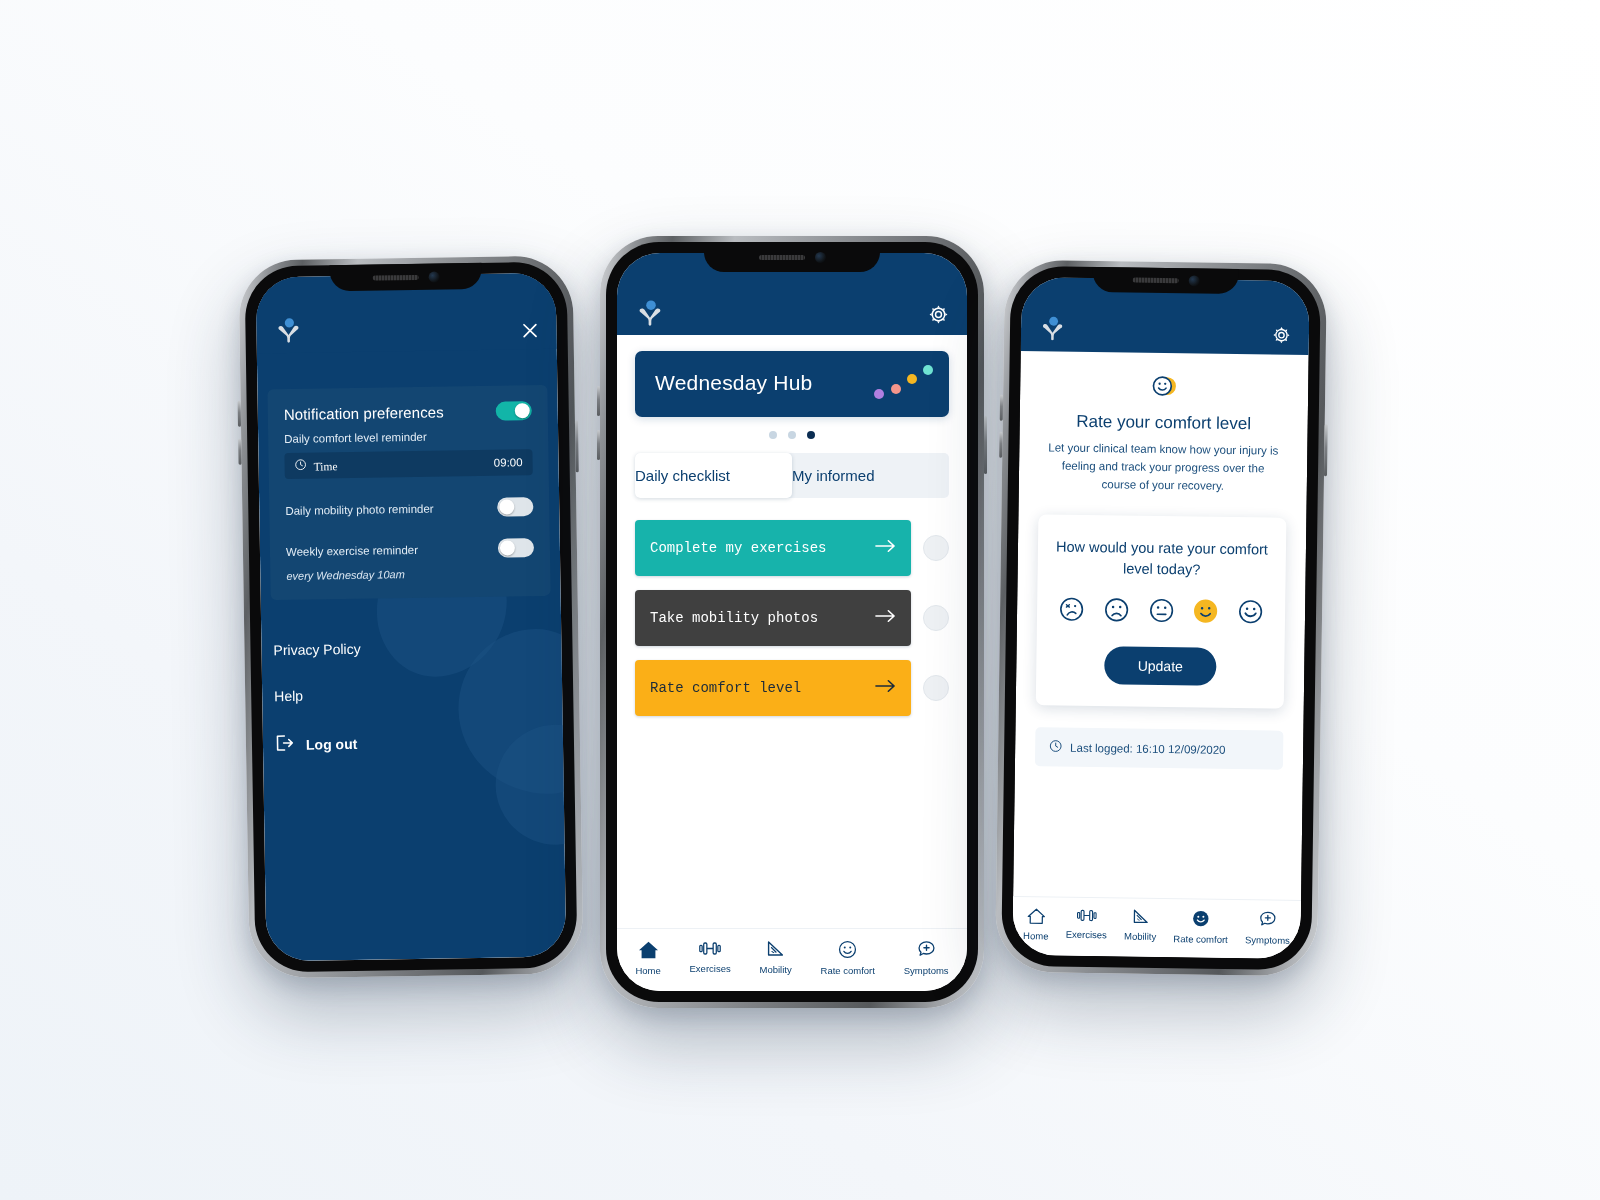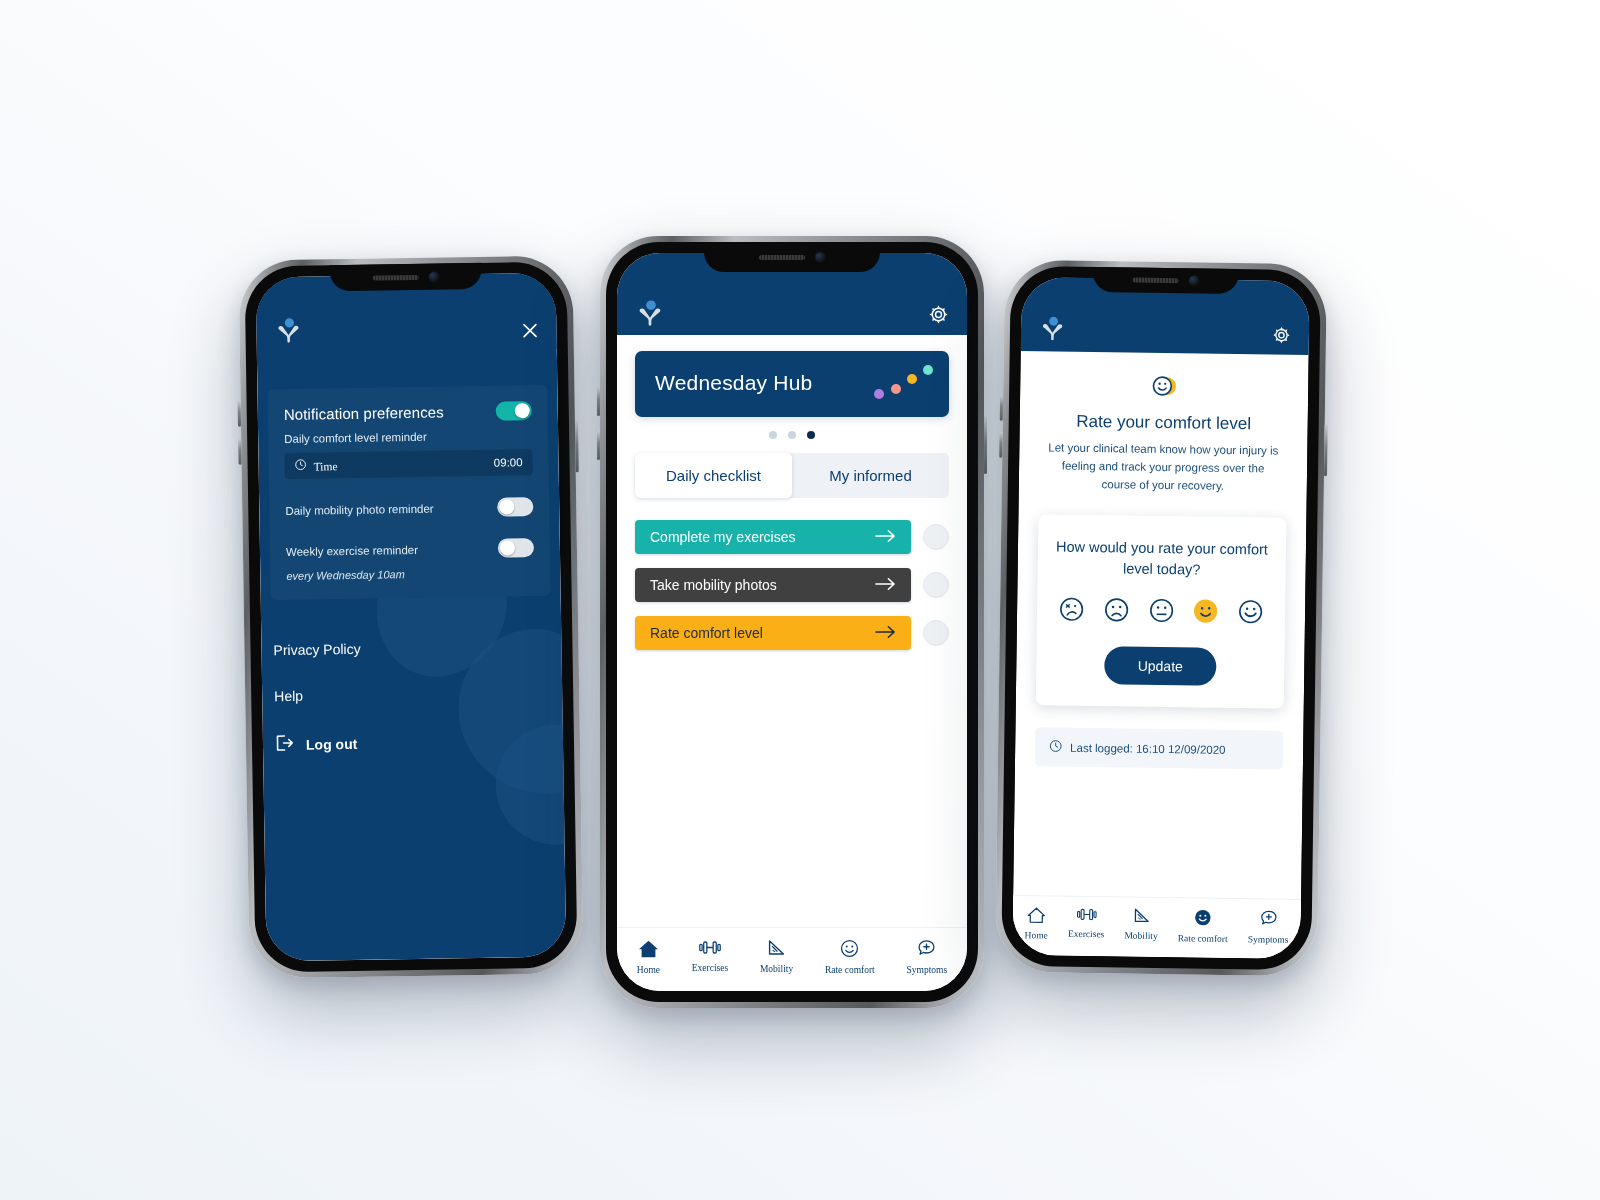--- a/index.html
+++ b/index.html
@@ -121,41 +121,41 @@
   .hub-title { font-size: 21px; letter-spacing: .2px; }
   .hub-body { font-size: 13.5px; line-height: 1.55; margin-top: 12px; color: #f0f5fa; }
   .dot-deco { position: absolute; right: 17px; top: 14px; width: 58px; height: 34px; }
   .dot-deco i { position: absolute; border-radius: 50%; display: block; }
 
   .carousel { display: flex; justify-content: center; gap: 11px; margin-top: 14px; }
   .cdot { width: 8px; height: 8px; border-radius: 50%; background: #c8d6e2; cursor: pointer; }
   .cdot.active { background: #0b2d52; }
 
   .tabs { display: flex; margin: 14px 18px 0 18px; background: #eef2f6; border-radius: 5px; }
-  .tab { flex: 1; text-align: center; padding: 14px 0; font-size: 15px; color: #0b3f6f; cursor: pointer; }
+  .tab { flex: 1; padding: 14px 0; font-size: 15px; color: #0b3f6f; cursor: pointer; }
   .tab.active { background: #fff; border-radius: 5px; box-shadow: 0 1px 4px rgba(13,50,85,.18); font-weight: 500; }
 
   .task-list { margin: 22px 18px 0 18px; }
   .task-row { display: flex; align-items: center; gap: 12px; margin-bottom: 14px; }
   .task-btn {
-    flex: 1; border: 0; border-radius: 4px; height: 34px; cursor: pointer;
+    flex: 1; border: 0; border-radius: 4px; height: 56px; cursor: pointer;
     display: flex; align-items: center; justify-content: space-between;
-    padding: 0 15px; font-size: 14px; font-family: Liberation Sans, sans-serif;
+    padding: 0 15px; font-size: 14px; font-family: Liberation Mono, monospace;
     box-shadow: 0 1px 3px rgba(13,50,85,.20);
   }
   .task-check { width: 26px; height: 26px; border-radius: 50%; background: #eef1f4;
                 border: 1px solid #e2e7ec; flex: none; cursor: pointer; }
 
   .tabbar {
     margin-top: auto; display: flex; align-items: flex-start; justify-content: space-around;
     border-top: 1px solid #edf1f5; padding: 11px 4px 16px 4px; background: #fff;
   }
   .tabitem { display: flex; flex-direction: column; align-items: center; gap: 5px;
              color: #0b3f6f; cursor: pointer; line-height: 1; }
-  .tabitem span { font-size: 9.5px; font-family: Liberation Serif, serif; }
+  .tabitem span { font-size: 9.5px; }
 
   
   .right-screen { background: #fff; height: 100%; display: flex; flex-direction: column; }
   .rate-head { text-align: center; padding: 20px 26px 0 26px; }
   .rate-title { font-size: 17px; color: #0b3f6f; margin-top: 10px; }
   .rate-sub { font-size: 11.5px; line-height: 1.55; color: #1c4f7d; margin-top: 8px; }
   .rate-card {
     margin: 22px 20px 0 20px; background: #fff; border-radius: 8px;
     box-shadow: 0 3px 14px rgba(20,50,85,.16); padding: 22px 16px 22px 16px; text-align: center;
   }

